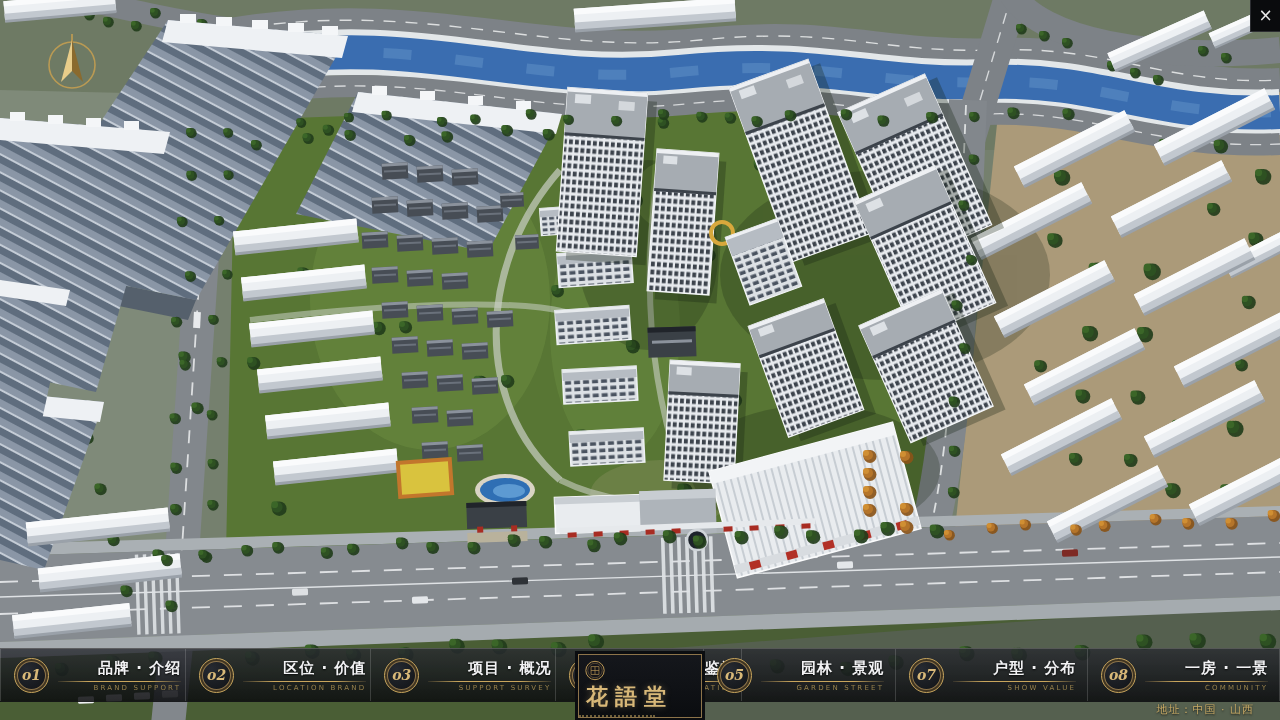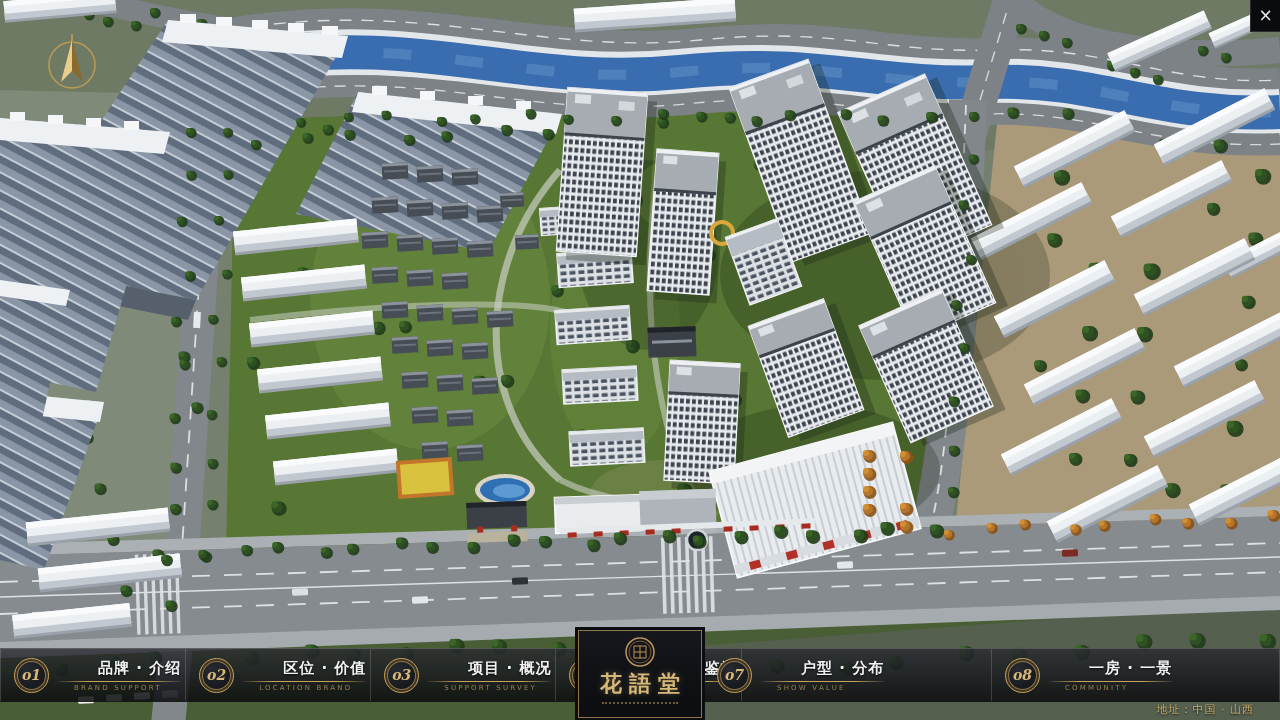--- a/index.html
+++ b/index.html
@@ -13,43 +13,43 @@
   .close-btn{position:absolute;top:0;right:0;width:29px;height:31px;background:#0a0b0d;
              border-left:1px solid #2c2d31;border-bottom:1px solid #2c2d31;
              color:#e8e8e8;font-size:17px;line-height:30px;text-align:center;cursor:pointer;}
   .address{position:absolute;right:26px;bottom:3px;font-size:11px;letter-spacing:1px;
            color:#c9ab66;text-shadow:0 1px 2px rgba(0,0,0,.8);margin-top:31px;}
 
   
   .navbar{position:absolute;left:0;right:0;bottom:18px;height:52px;display:flex;
           background:linear-gradient(180deg,rgba(40,42,48,.80),rgba(10,11,14,.86));
           border-top:1px solid rgba(255,255,255,.28);border-bottom:1px solid rgba(0,0,0,.55);}
-  .nav-group{display:flex;border-left:1px solid rgba(255,255,255,.16);}
+  .nav-group{display:flex;border-left:1px solid rgba(255,255,255,.16);text-align:right;}
   .nav-group.left{width:578px;}
   .nav-group.right{width:578px;margin-left:124px;}
   .nav-item{flex:1;display:flex;align-items:center;gap:9px;padding:0 4px 0 13px;
             border-right:1px solid rgba(255,255,255,.16);cursor:pointer;}
   .nav-num{flex:0 0 auto;width:33px;height:33px;border-radius:50%;
            border:1.5px solid #c8a55c;
            box-shadow:inset 0 0 0 2px rgba(0,0,0,.55), inset 0 0 0 3px #8d744a;
            background:radial-gradient(circle at 35% 30%,#262a31,#0e1013);
            color:#d8b878;font-family:"DejaVu Serif",serif;font-style:italic;
            font-size:14px;font-weight:bold;display:flex;align-items:center;justify-content:center;}
   .nav-text{display:flex;flex-direction:column;min-width:0;}
   .nav-zh{font-size:15px;font-weight:bold;color:#f2f2f4;letter-spacing:1px;white-space:nowrap;
           text-shadow:0 1px 2px rgba(0,0,0,.8);margin-left:40px;}
   .nav-underline{height:1px;margin:3px 0 2px;
           background:linear-gradient(90deg,rgba(141,116,74,.2),#c8a55c 25%,#c8a55c 75%,rgba(141,116,74,.2));}
   .nav-en{font-size:7px;color:#97804c;letter-spacing:2.2px;white-space:nowrap;overflow:hidden;padding-left:16px;}
 
   
-  .logo-box{position:absolute;left:578px;bottom:2px;width:124px;height:88px;box-sizing:border-box;
+  .logo-box{position:absolute;left:578px;bottom:2px;width:124px;height:64px;box-sizing:border-box;
             background:linear-gradient(180deg,#15171c,#0b0d10);
             border:1px solid #8d744a;outline:3px solid #0b0d10;z-index:6;
-            display:flex;flex-direction:column;align-items:center;cursor:pointer;}
+            display:flex;flex-direction:column;align-items:flex-start;cursor:pointer;}
   .logo-emblem{margin-top:5px;}
   .logo-title{margin-top:1px;color:#d8b878;font-family:"DejaVu Serif",serif;font-weight:bold;
               font-size:22px;letter-spacing:7px;padding-left:7px;
               text-shadow:0 0 6px rgba(216,184,120,.35);}
   .logo-caption{width:76px;height:0;border-bottom:2px dotted #6e5f3b;margin-top:3px;}
 </style>
 </head>
 <body>
 
 <div class="stage">
@@ -1070,20 +1070,28 @@
         <div class="nav-text">
           <div class="nav-zh">建筑 · 鉴赏</div>
           <div class="nav-underline"></div>
           <div class="nav-en">APPRECIATION</div>
         </div>
       </div>
     </div>
 
     <div class="nav-group right">
       <div class="nav-item">
+        <div class="nav-num">o5</div>
+        <div class="nav-text">
+          <div class="nav-zh">园林 · 景观</div>
+          <div class="nav-underline"></div>
+          <div class="nav-en">GARDEN STREET</div>
+        </div>
+      </div>
+      <div class="nav-item">
         <div class="nav-num">o7</div>
         <div class="nav-text">
           <div class="nav-zh">户型 · 分布</div>
           <div class="nav-underline"></div>
           <div class="nav-en">SHOW VALUE</div>
         </div>
       </div>
       <div class="nav-item">
         <div class="nav-num">o8</div>
         <div class="nav-text">

